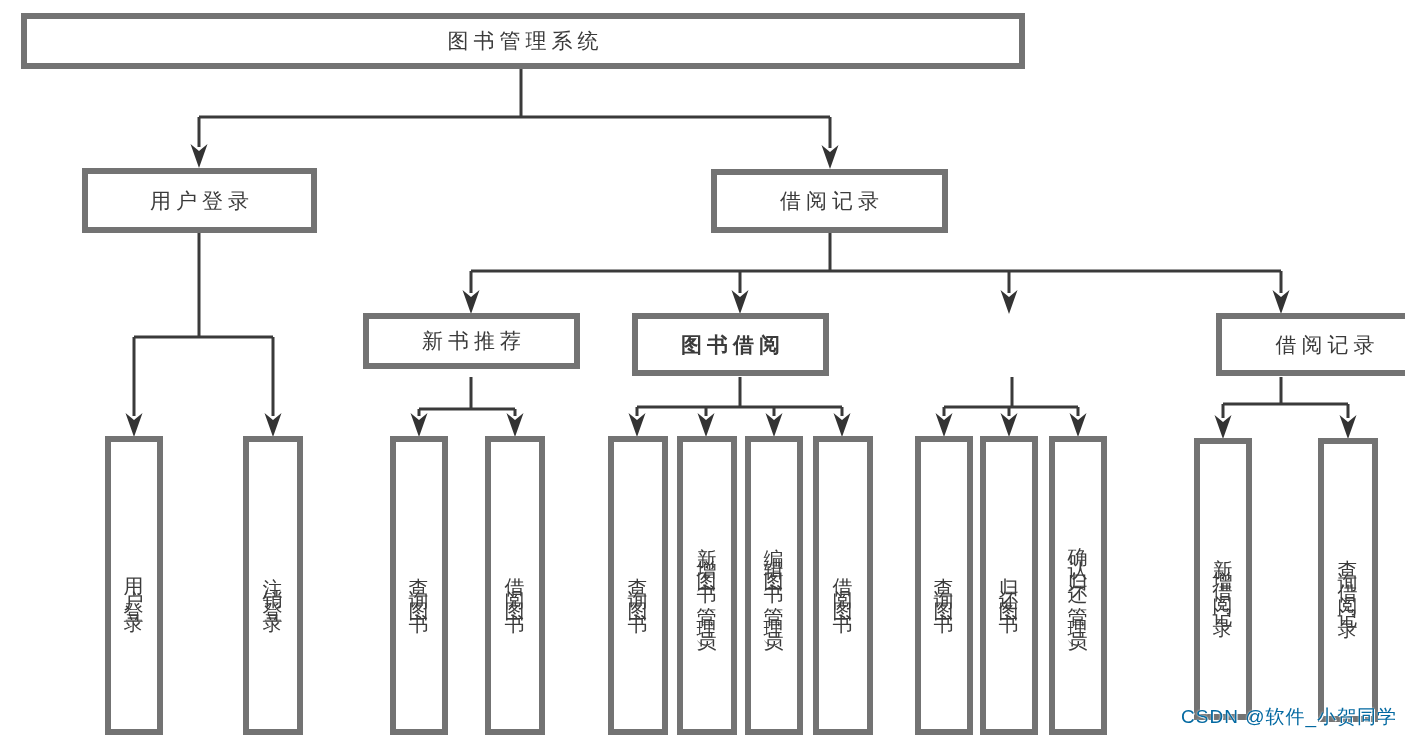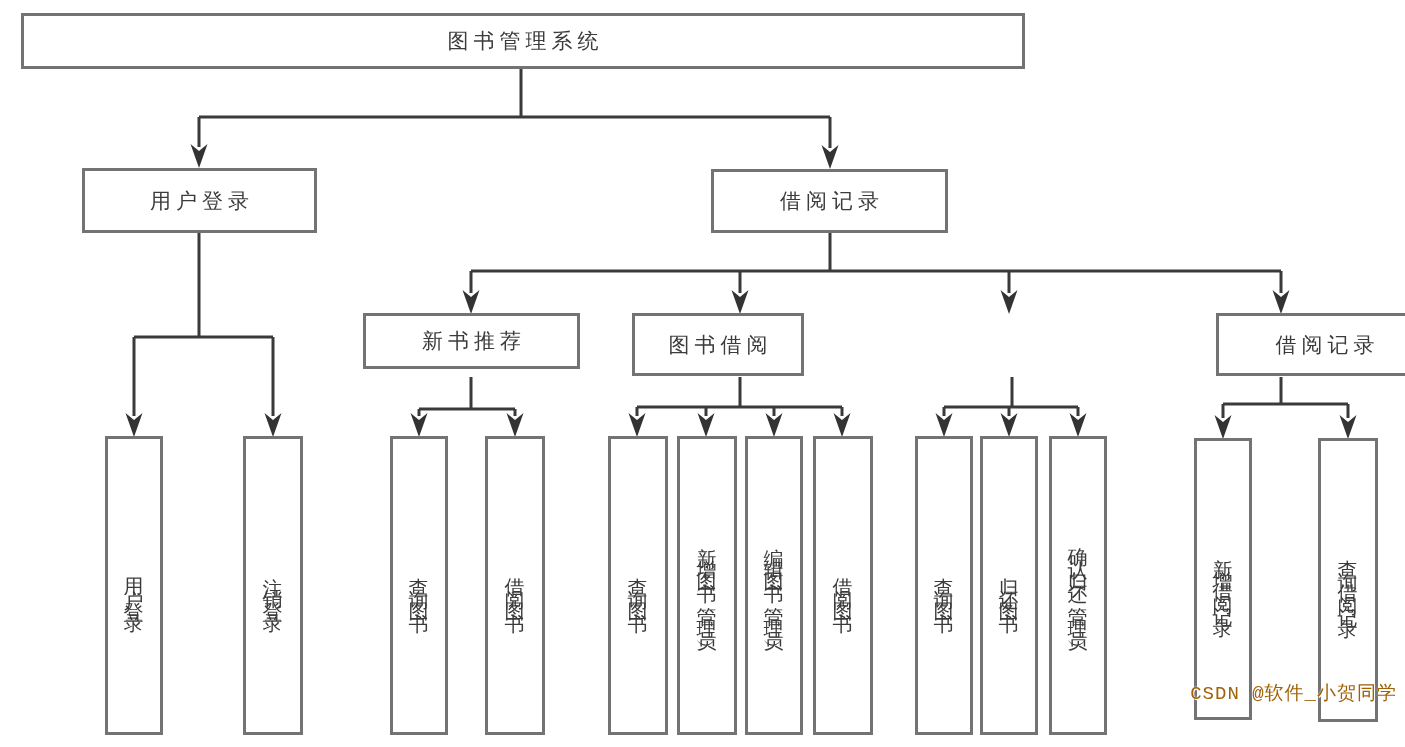--- a/index.html
+++ b/index.html
@@ -19,21 +19,21 @@
     position: absolute;
     left: 0;
     top: 0;
     width: 1405px;
     height: 747px;
     pointer-events: none;
   }
   .box {
     position: absolute;
     box-sizing: border-box;
-    border: 3px solid #737373;
+    border: 6px solid #737373;
     background: #ffffff;
     display: flex;
     align-items: center;
     justify-content: center;
     color: #3b3b3b;
   }
   .hlabel {
     font-size: 21px;
     letter-spacing: 5px;
     text-indent: 5px;
@@ -42,28 +42,27 @@
   .leaf .vlabel {
     writing-mode: vertical-rl;
     text-orientation: mixed;
     font-size: 20px;
     letter-spacing: 12px;
     line-height: 1;
     color: #3b3b3b;
   }
   #watermark {
     position: absolute;
-    top: 680px;
+    top: 704px;
     right: 8px;
     font-size: 19px;
     letter-spacing: 1px;
-    color: #a16207;
+    color: #0369a1;
     text-shadow: 0 0 2px #ffffff, 1px 1px 0 #ffffff;
     white-space: nowrap;
-    font-family: Liberation Mono, monospace;
   }
 </style>
 </head>
 <body>
 
 <div id="canvas">
 
   <svg id="connectors" viewBox="0 0 1405 747" xmlns="http://www.w3.org/2000/svg">
     <g stroke="#3a3a3a" stroke-width="3" fill="none">
 
@@ -111,21 +110,21 @@
   <div class="box" style="left:82px; top:168px; width:235px; height:65px;">
     <span class="hlabel">用户登录</span>
   </div>
   <div class="box" style="left:711px; top:169px; width:237px; height:64px;">
     <span class="hlabel">借阅记录</span>
   </div>
 
   <div class="box" style="left:363px; top:313px; width:217px; height:56px;">
     <span class="hlabel">新书推荐</span>
   </div>
-  <div class="box" style="left:632px; top:313px; width:172px; height:63px;">
+  <div class="box" style="left:632px; top:313px; width:197px; height:63px;font-weight:bold;">
     <span class="hlabel">图书借阅</span>
   </div>
   <div class="box" style="left:1216px; top:313px; width:218px; height:63px;">
     <span class="hlabel">借阅记录</span>
   </div>
 
   <div class="box leaf" style="left:105px; top:436px; width:58px; height:299px;">
     <span class="vlabel">用户登录</span>
   </div>
   <div class="box leaf" style="left:243px; top:436px; width:60px; height:299px;">

